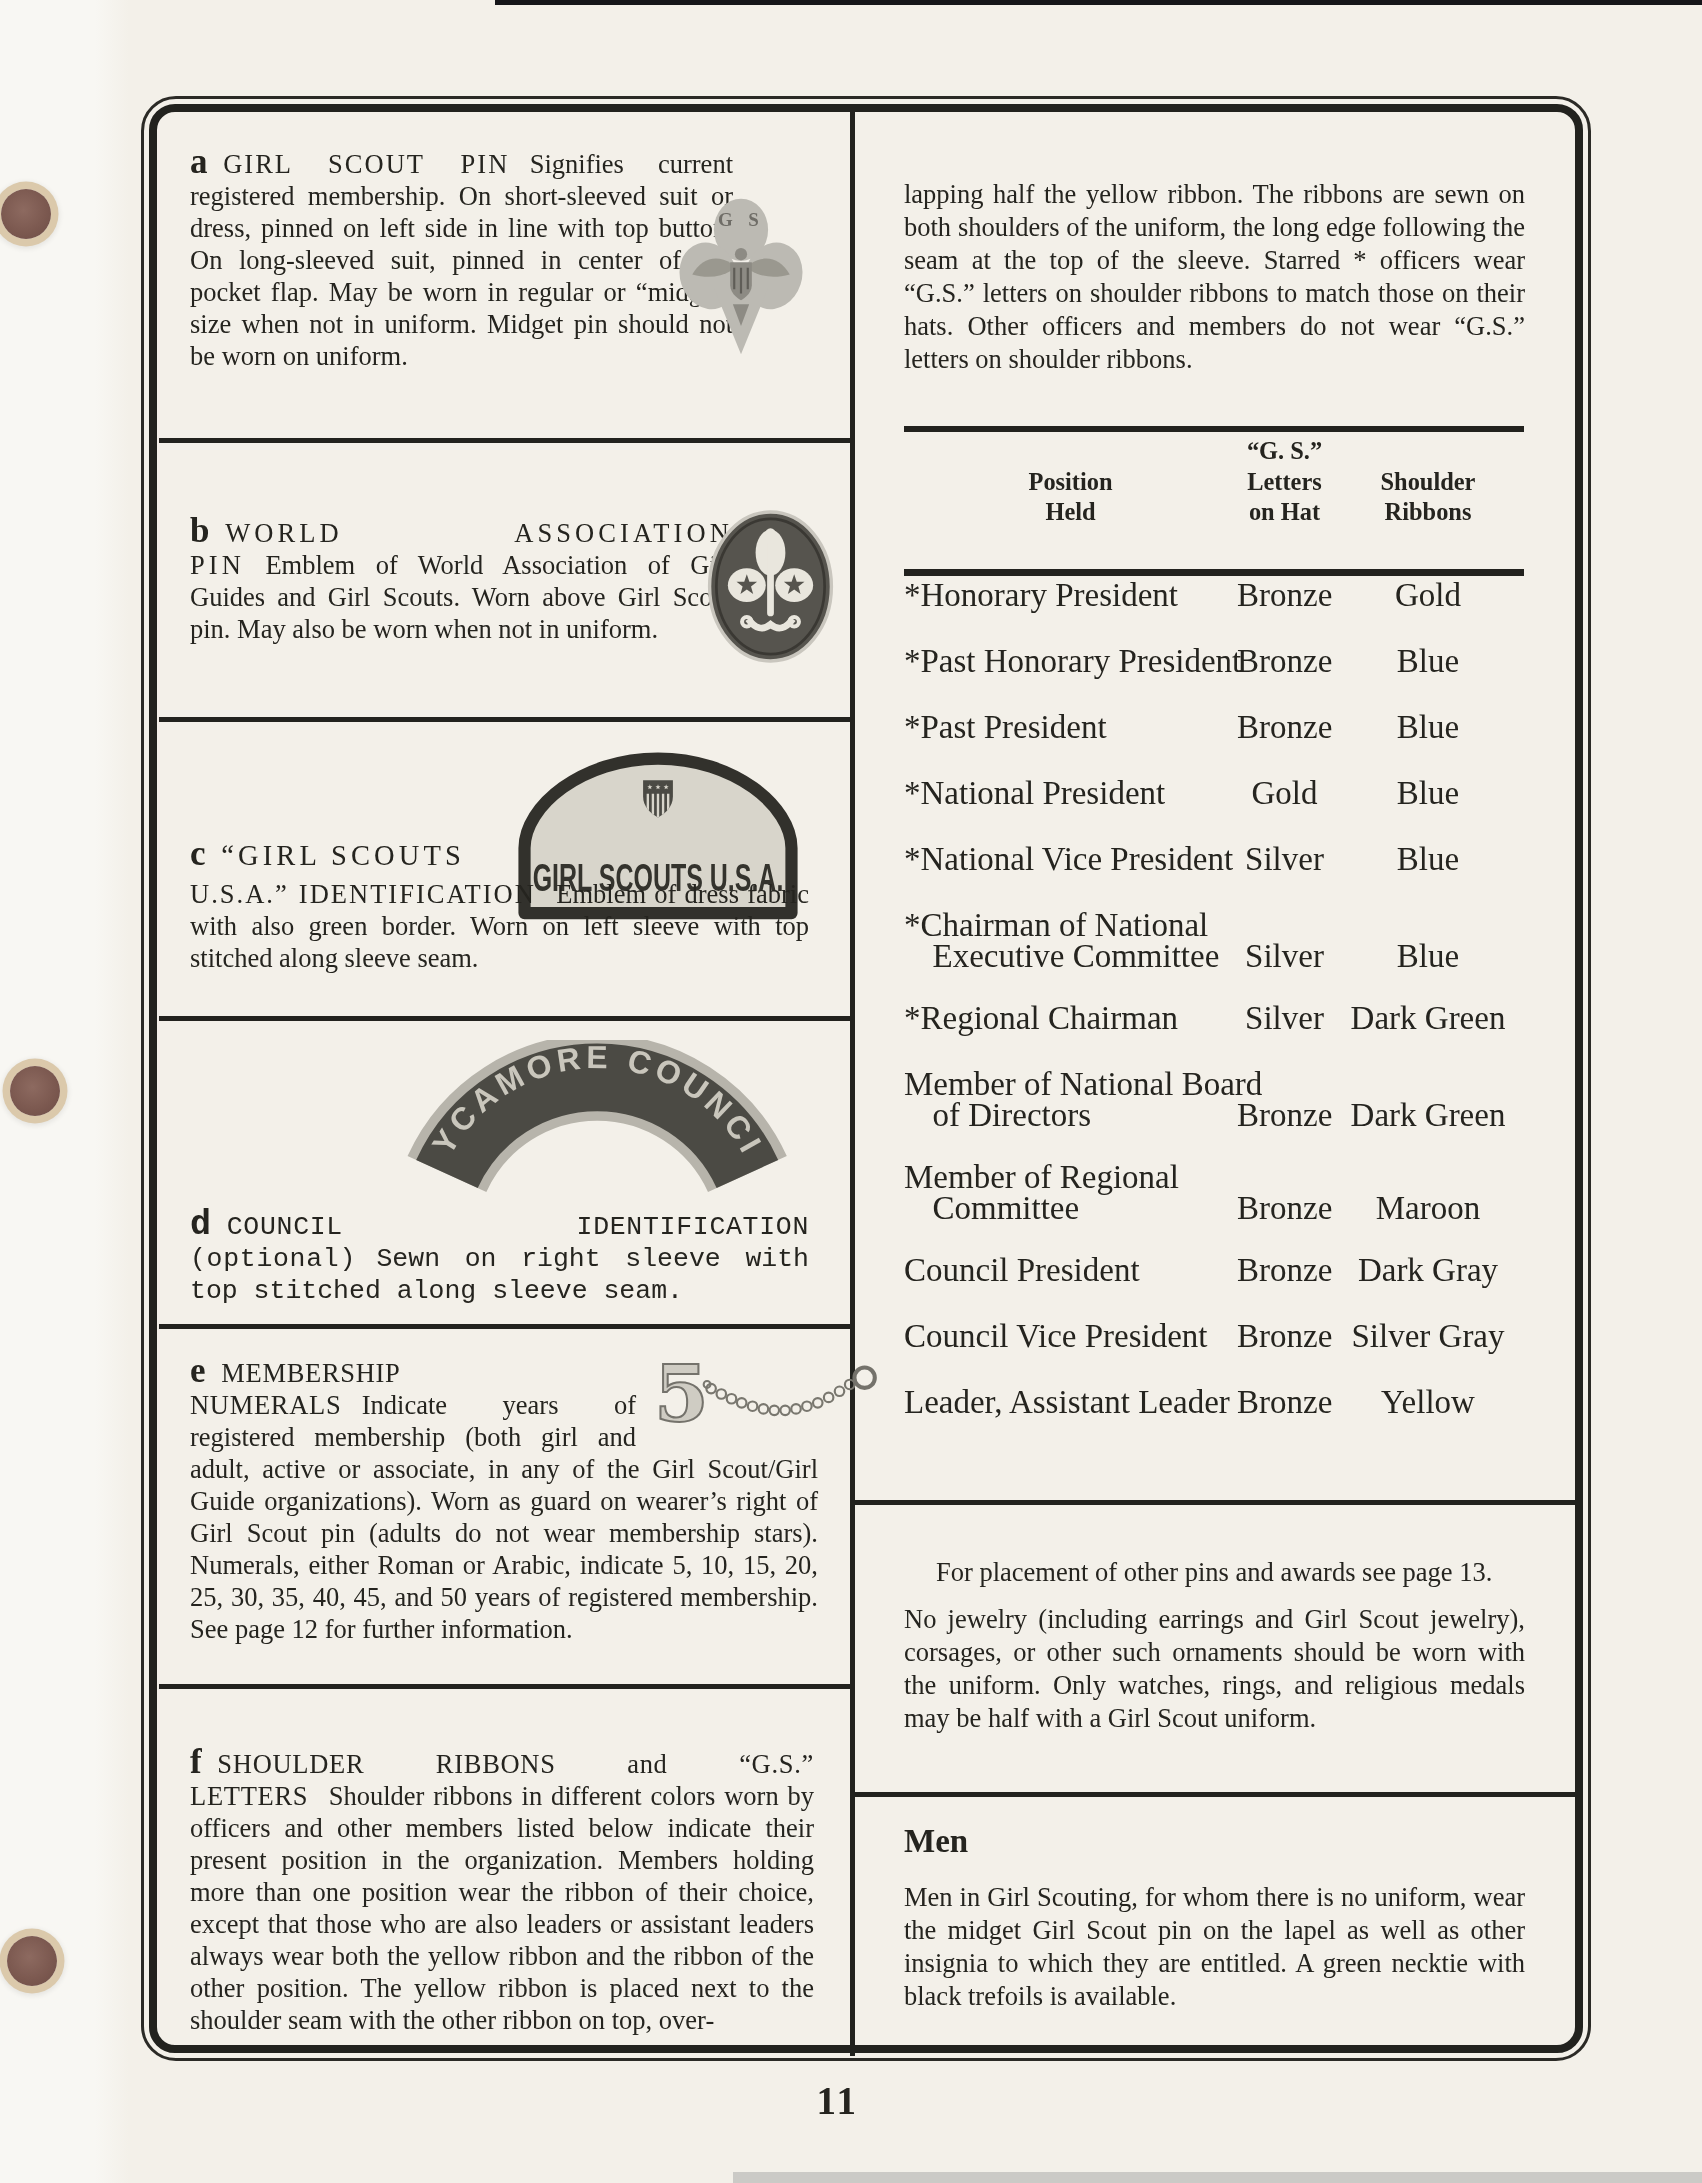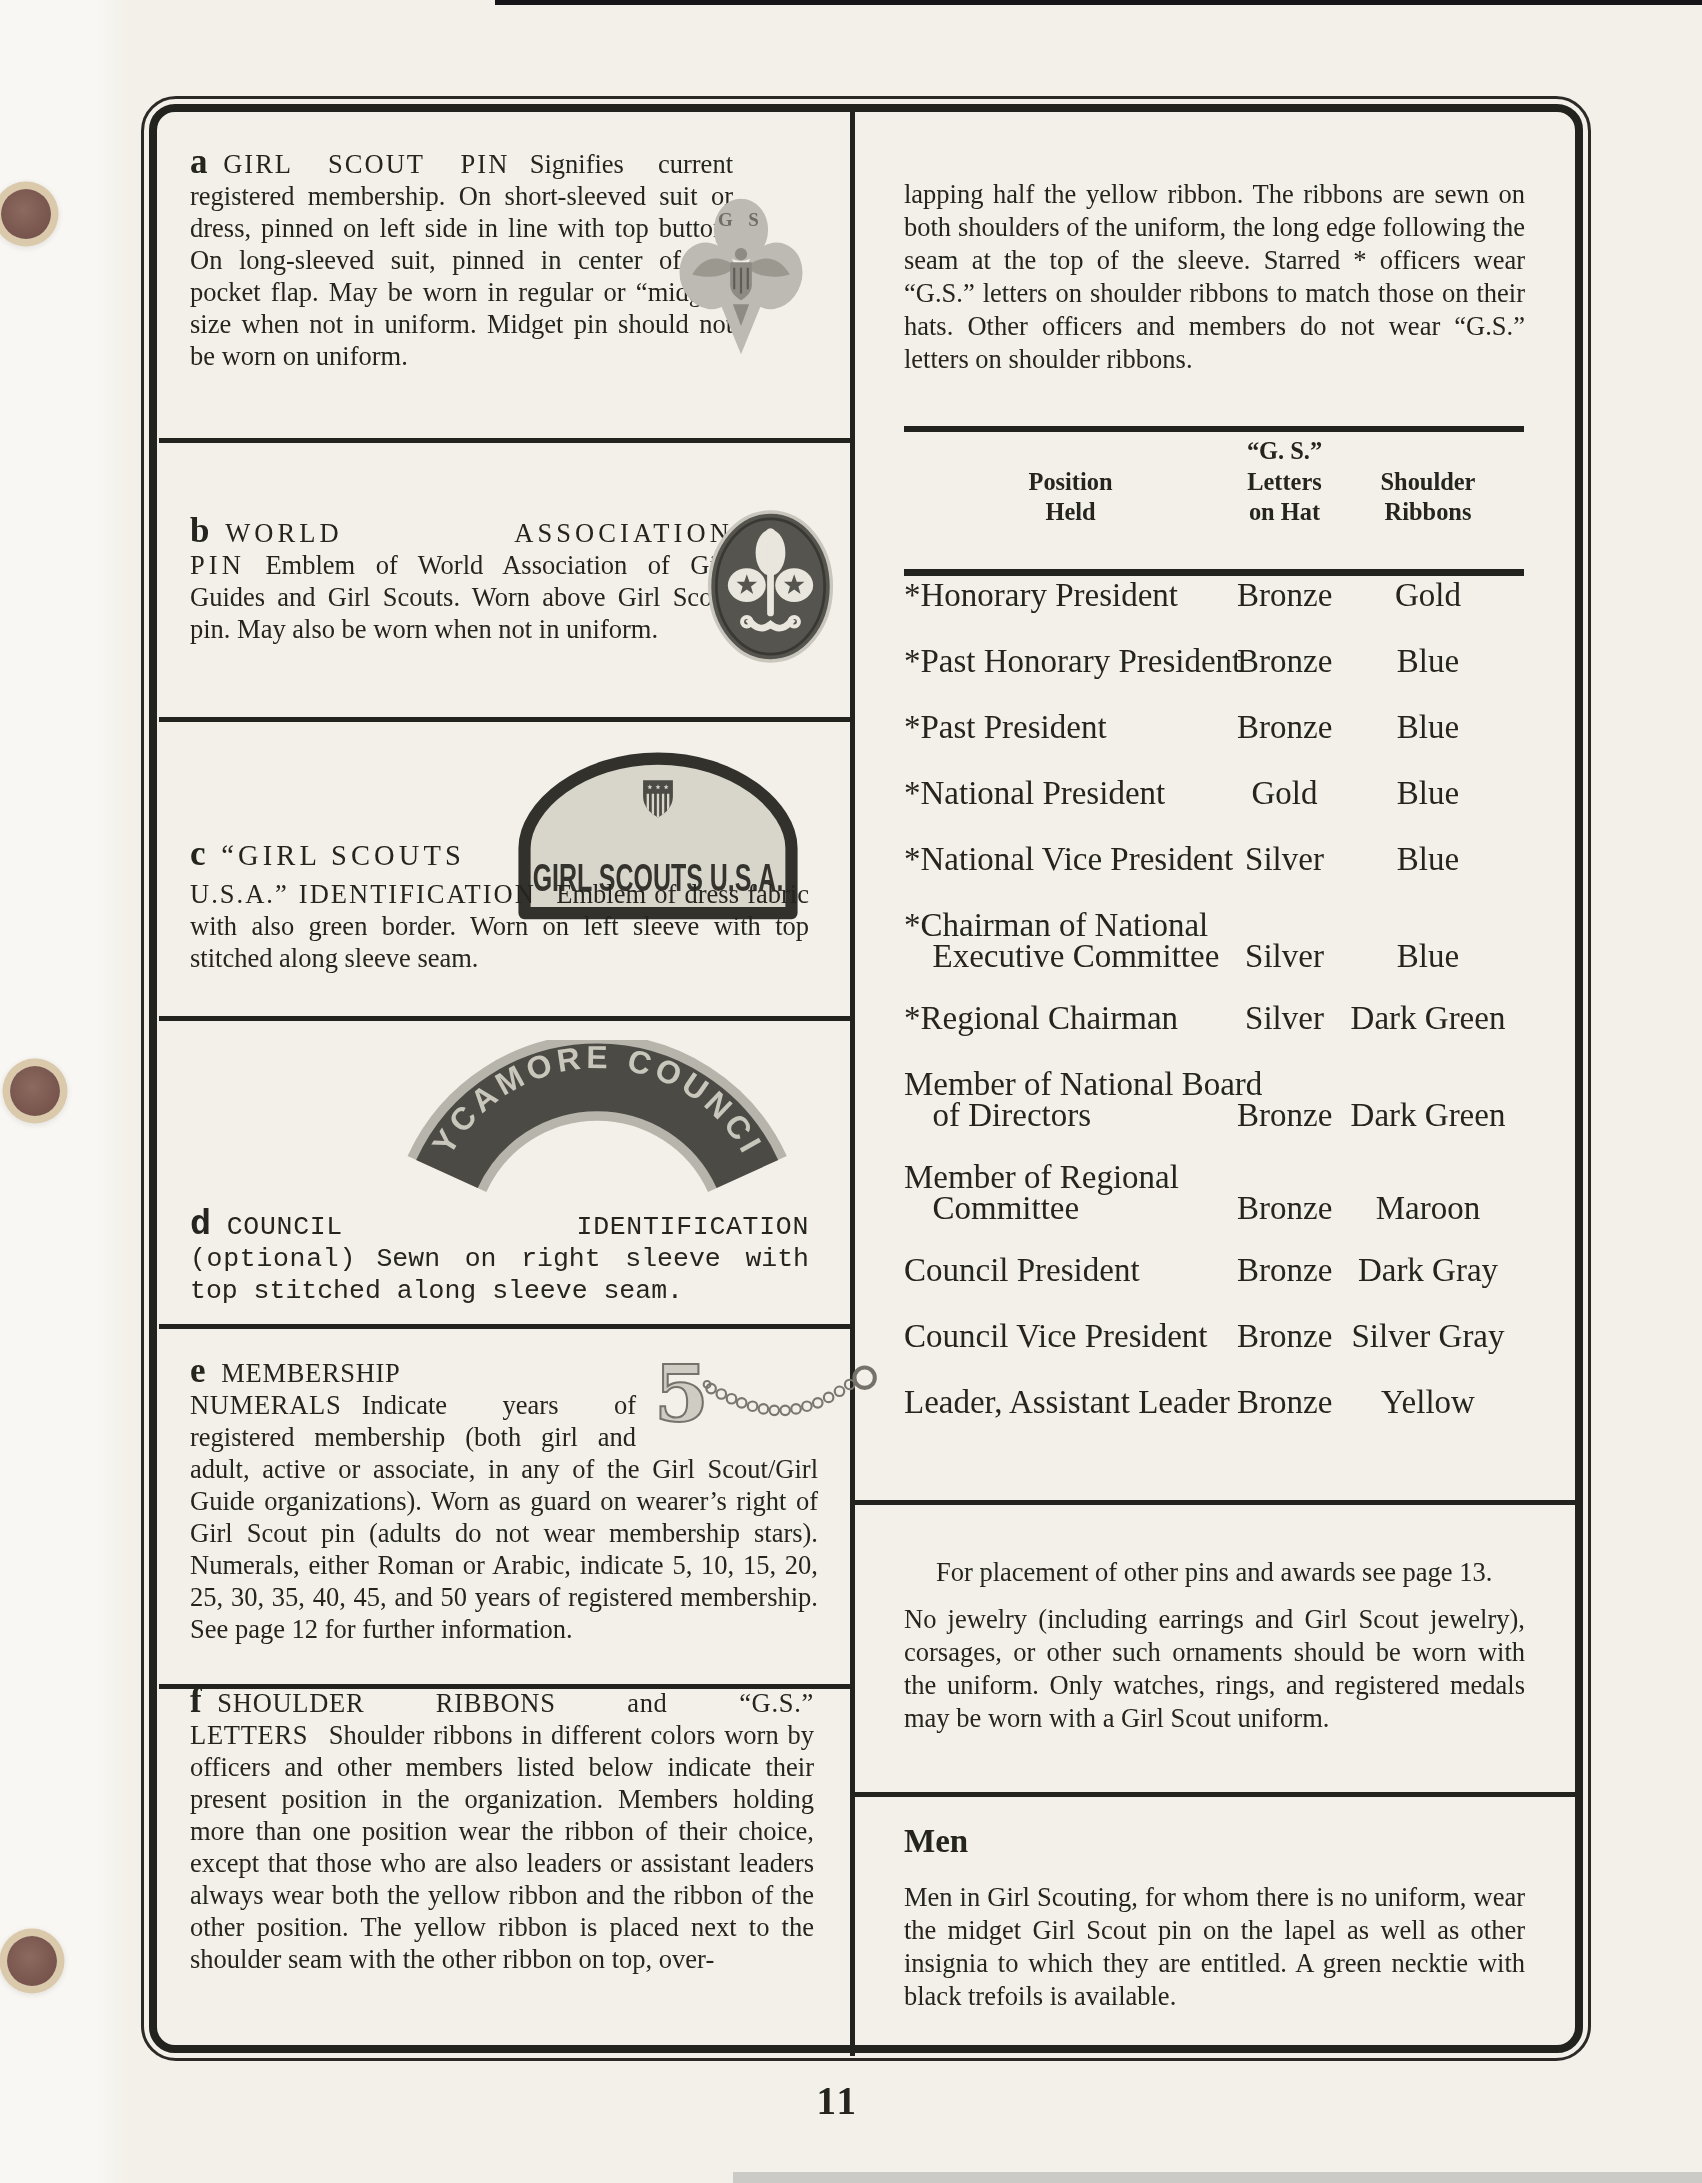--- a/index.html
+++ b/index.html
@@ -37,21 +37,21 @@
   .sec-b{left:190px;top:517px;width:543px;}
   .img-b{left:706px;top:508px;}
   .img-c{left:513px;top:745px;}
   .sec-c-h{left:190px;top:840px;font-size:28.5px;}
   .sec-c-p{left:190px;top:878px;width:619px;}
   .img-d{left:406px;top:1040px;}
   .sec-d-p{left:190px;top:1211px;width:619px;font-family:Liberation Mono, monospace;}
   .sec-e{left:190px;top:1357px;width:628px;}
   .e-spacer{float:right;width:182px;height:83px;}
   .img-e{left:650px;top:1349px;}
-  .sec-f{left:190px;top:1687px;width:624px;}
+  .sec-f{left:190px;top:1748px;width:624px;}
   
   .cont-p{left:904px;top:178px;width:621px;line-height:33px;}
   .thead{left:904px;top:436px;width:620px;display:grid;grid-template-columns:333px 95px 192px;
     font-weight:bold;font-size:24.4px;line-height:30.5px;align-items:end;text-align:center;}
   .thead .hcell span{display:block;}
   .trows{left:904px;top:580px;width:620px;}
   .trow{display:grid;grid-template-columns:333px 95px 192px;font-size:33px;line-height:31px;margin-bottom:35px;}
   .trow .c1{white-space:nowrap;}
   .trow .c2,.trow .c3{text-align:center;white-space:nowrap;}
   .trow.double{align-items:end;margin-bottom:31px;}
@@ -276,19 +276,19 @@
     <span class="c3">Silver Gray</span>
   </div>
   <div class="trow">
     <span class="c1">Leader, Assistant Leader</span>
     <span class="c2">Bronze</span>
     <span class="c3">Yellow</span>
   </div>
 </div>
 
 <p class="para abs note1">For placement of other pins and awards see page 13.</p>
-<p class="para abs note2">No jewelry (including earrings and Girl Scout jewelry), corsages, or other such ornaments should be worn with the uniform. Only watches, rings, and registered medals may be worn with a Girl Scout uniform.</p>
+<p class="para abs note2">No jewelry (including earrings and Girl Scout jewelry), corsages, or other such ornaments should be worn with the uniform. Only watches, rings, and religious medals may be half with a Girl Scout uniform.</p>
 
 <div class="abs men-h">Men</div>
 <p class="para abs men-p">Men in Girl Scouting, for whom there is no uniform, wear the midget Girl Scout pin on the lapel as well as other insignia to which they are entitled. A green necktie with black trefoils is available.</p>
 
 <div class="abs pagenum">11</div>
 
 
 </body></html>

